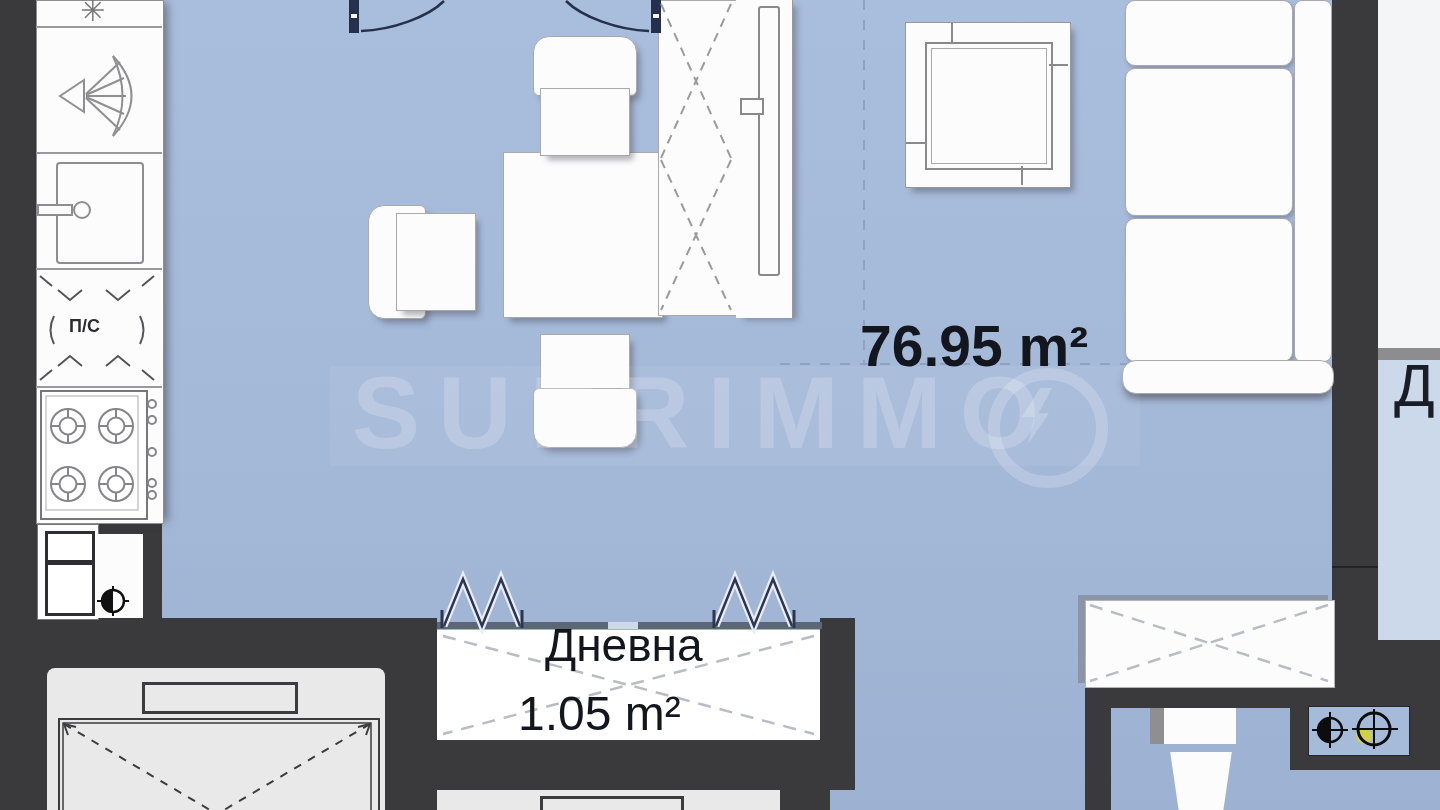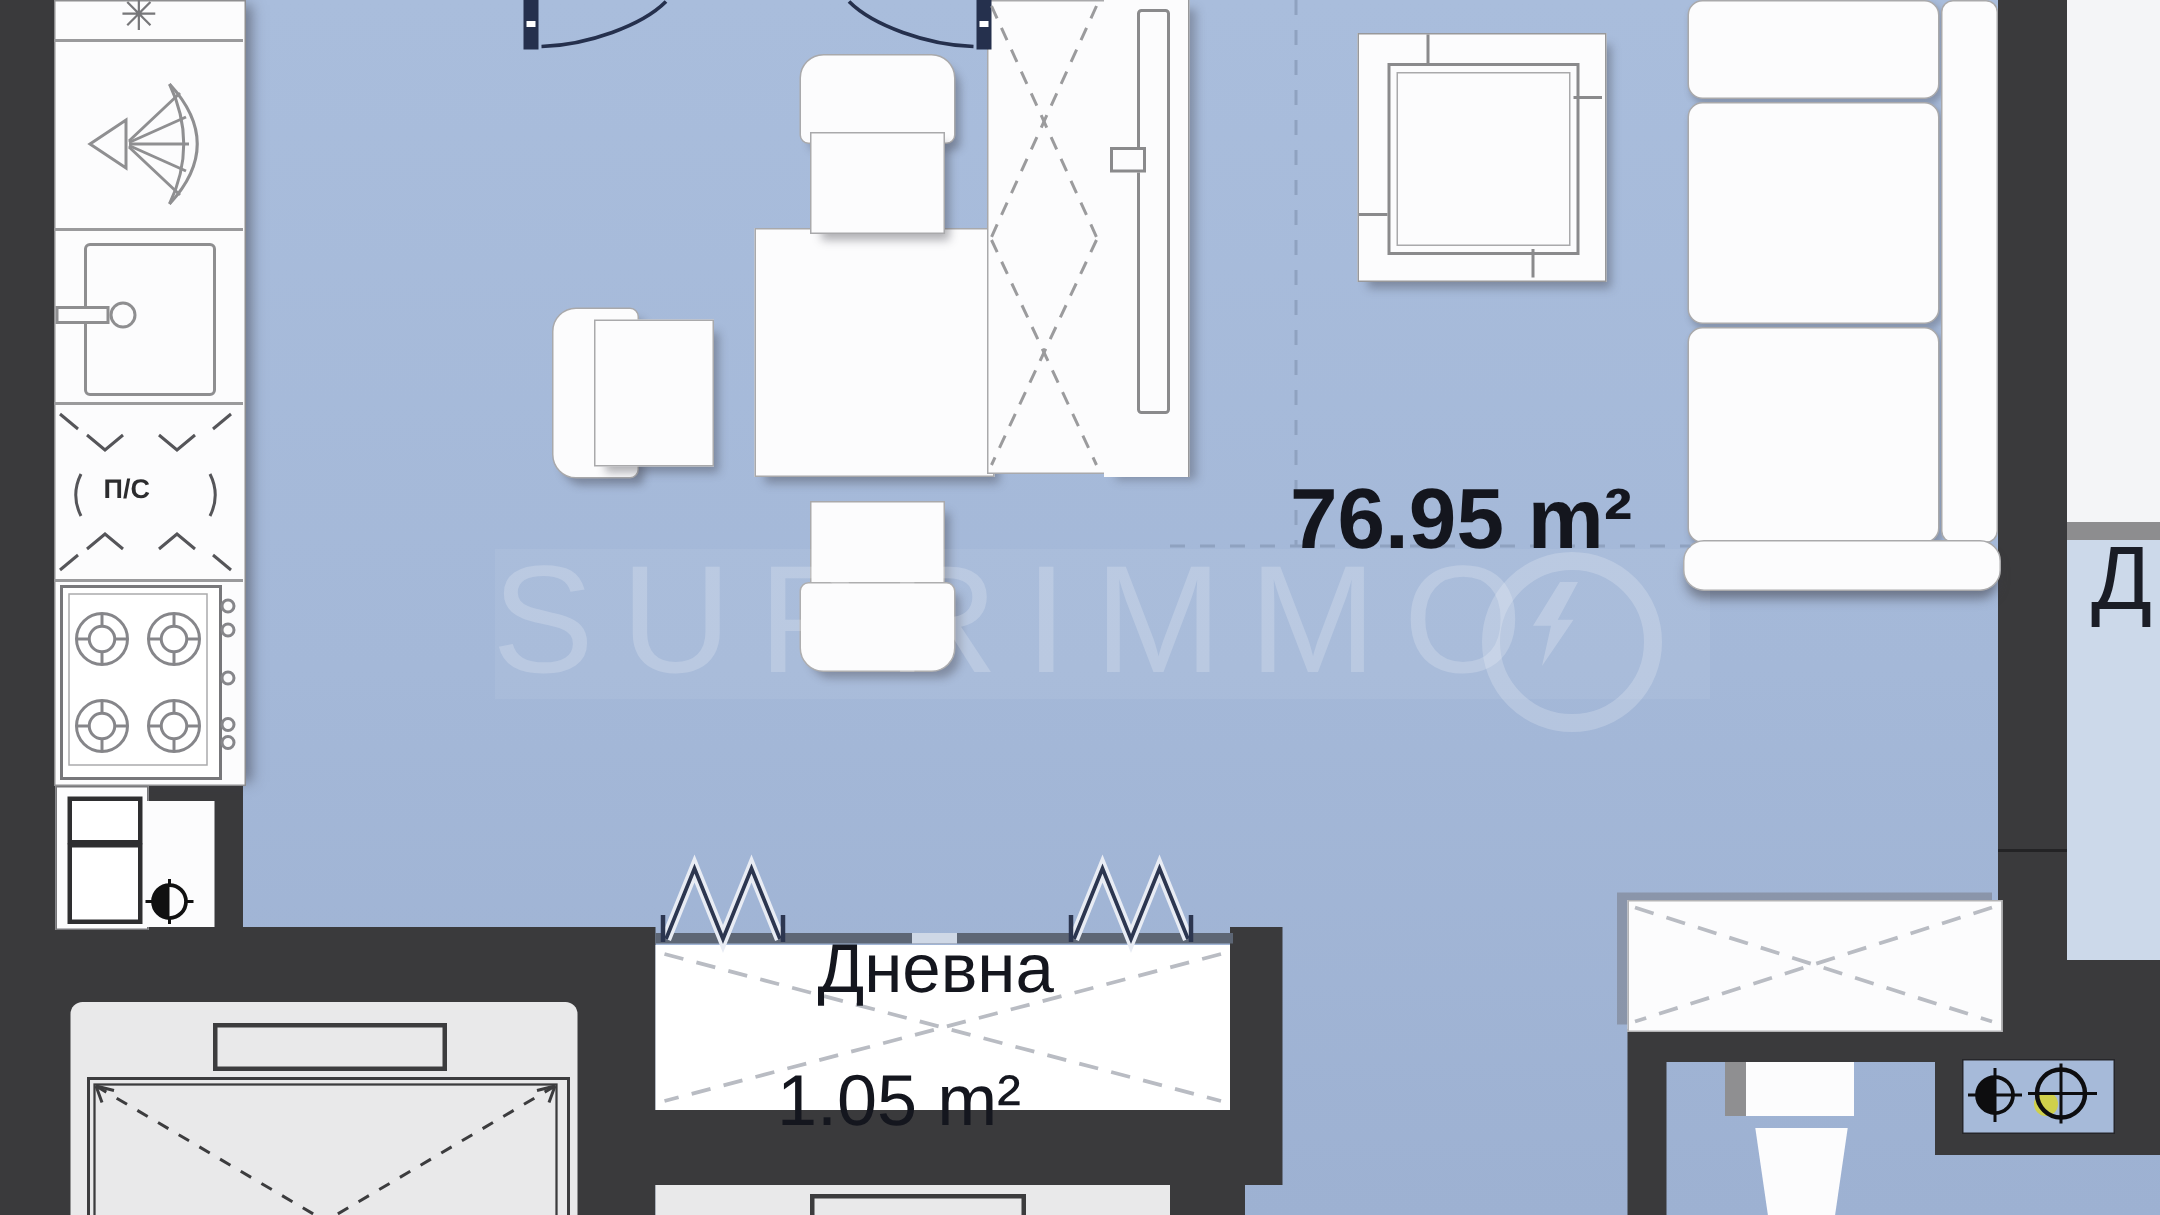--- a/index.html
+++ b/index.html
@@ -78,26 +78,26 @@
   #brdo{left:1164px;top:708px;width:72px;height:36px;background:#fcfcfd;box-shadow:none;border:none;}
   #brdl{left:1166px;top:752px;width:70px;height:58px;background:#fcfcfd;border:none;box-shadow:none;
         clip-path:polygon(6% 0,94% 0,82% 100%,18% 100%);}
   #shp{left:1308px;top:706px;width:100px;height:48px;background:#a6bad9;border:1px solid #26262a;box-shadow:none;}
   
   #lap{left:812px;top:214px;font-size:68px;font-weight:700;}
   #lapa{left:860px;top:318px;font-size:57px;font-weight:700;}
   #lliv{left:290px;top:452px;font-size:50px;font-weight:400;}
   #lliva{left:550px;top:520px;font-size:48px;font-weight:400;}
   #lkil{left:545px;top:622px;font-size:46px;font-weight:400;}
-  #lkila{left:518px;top:690px;font-size:48px;font-weight:400;margin-top:21px;}
+  #lkila{left:518px;top:690px;font-size:48px;font-weight:400;}
   #lps{left:69px;top:317px;font-size:18px;font-weight:700;color:#2c2c2e;}
   #ld{left:1394px;top:356px;font-size:60px;font-weight:500;color:#1a1d26;}
   
   #wmband{left:330px;top:366px;width:810px;height:100px;background:rgba(255,255,255,.06);z-index:5;}
-  #wm{left:328px;top:362px;font-size:102px;font-weight:400;letter-spacing:18px;
+  #wm{left:352px;top:362px;font-size:102px;font-weight:700;letter-spacing:18px;
       color:rgba(255,255,255,.20);z-index:5;position:absolute;white-space:nowrap;line-height:1;}
   #wmc{left:988px;top:368px;width:96px;height:96px;border:12px solid rgba(255,255,255,.20);
        border-radius:50%;z-index:5;position:absolute;}
   #wmb{left:1022px;top:388px;width:30px;height:56px;z-index:5;position:absolute;
        background:rgba(255,255,255,.22);clip-path:polygon(60% 0,100% 0,55% 45%,90% 45%,20% 100%,40% 52%,0 52%);}
 </style>
 </head>
 <body>
 
 <div id="plan">

